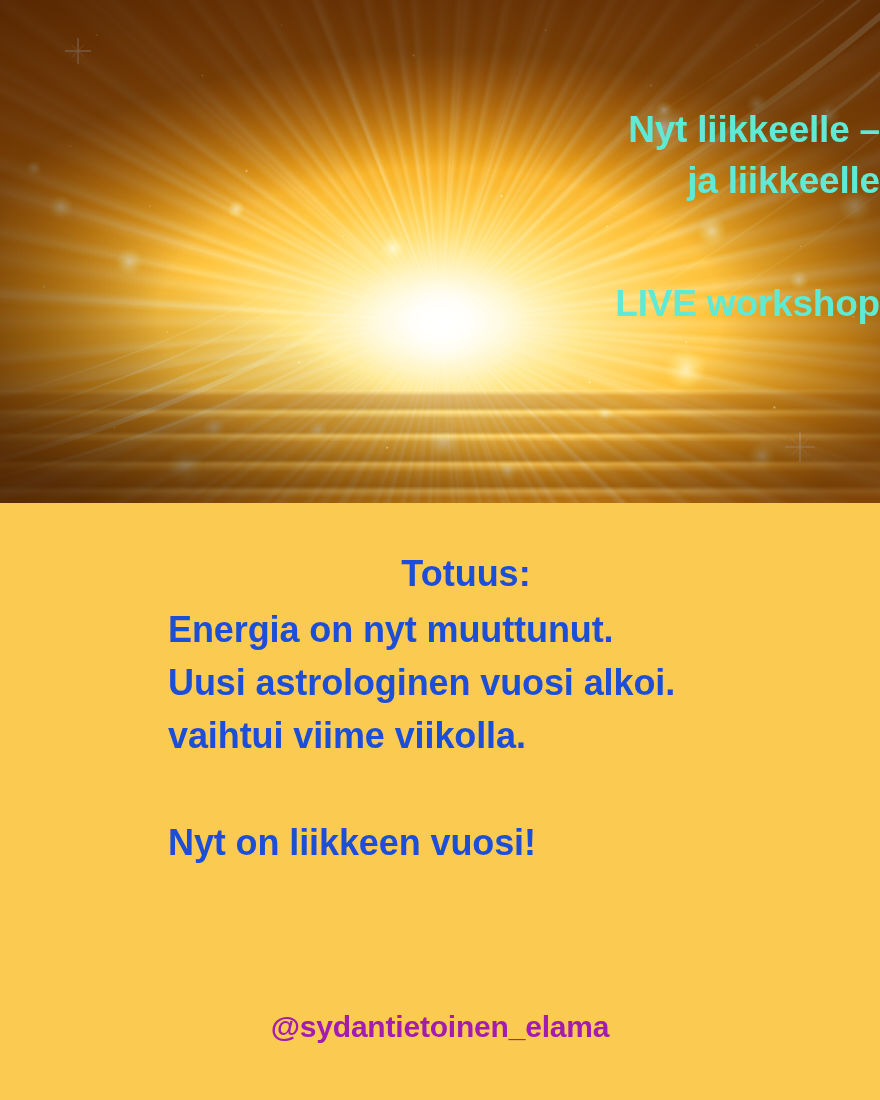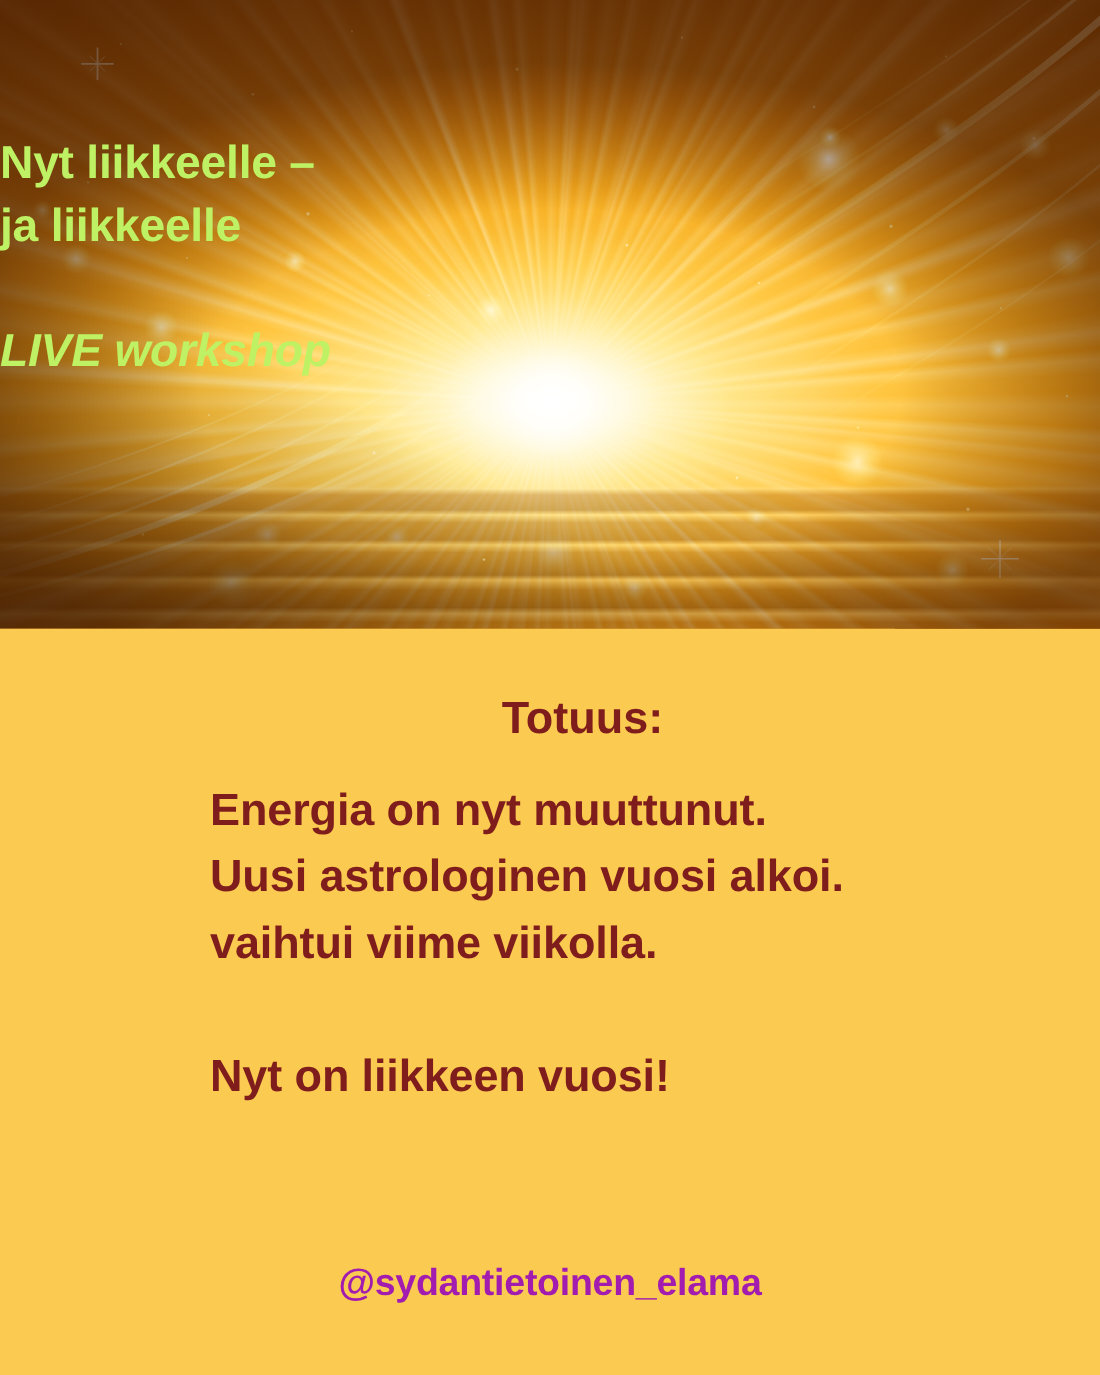--- a/index.html
+++ b/index.html
@@ -178,50 +178,49 @@
     opacity: 0.9;
     mix-blend-mode: screen;
   }
 
   
   .hero-text {
     position: absolute;
     left: 0;
     right: 0;
     top: 104px;
-    text-align: left;
-    color: #bef264;
+    text-align: right;
+    color: #5eead4;
     z-index: 20;
   }
   .headline {
     font-size: 37px;
     font-weight: bold;
     line-height: 51px;
     letter-spacing: -0.2px;
   }
   .headline .hl-line { display: block; }
 
   .subline {
-    margin-top: 51px;
+    margin-top: 74px;
     font-size: 37px;
     font-weight: bold;
     line-height: 48px;
     letter-spacing: -0.2px;
-    font-style: italic;
   }
 
   
   .panel {
     position: absolute;
     left: 0;
     top: 503px;
     width: 716px;
     height: 597px;
     background: #FBCA50;
-    color: #7f1d1d;
+    color: #1d4ed8;
   }
 
   .panel-inner {
     position: absolute;
     left: 168px;
     right: 60px;
     top: 48px;
   }
 
   .panel-heading {
@@ -234,21 +233,21 @@
     padding-left: 168px;
     box-sizing: content-box;
   }
   .panel-heading-wrap {
     width: 596px;
     text-align: center;
     margin-left: 0;
   }
 
   .panel-body {
-    margin-top: 24px;
+    margin-top: 6px;
     font-size: 36px;
     font-weight: bold;
     line-height: 53px;
     text-align: left;
     letter-spacing: -0.1px;
   }
   .panel-body .bd-line { display: block; white-space: nowrap; }
 
   .panel-cta {
     margin-top: 58px;

